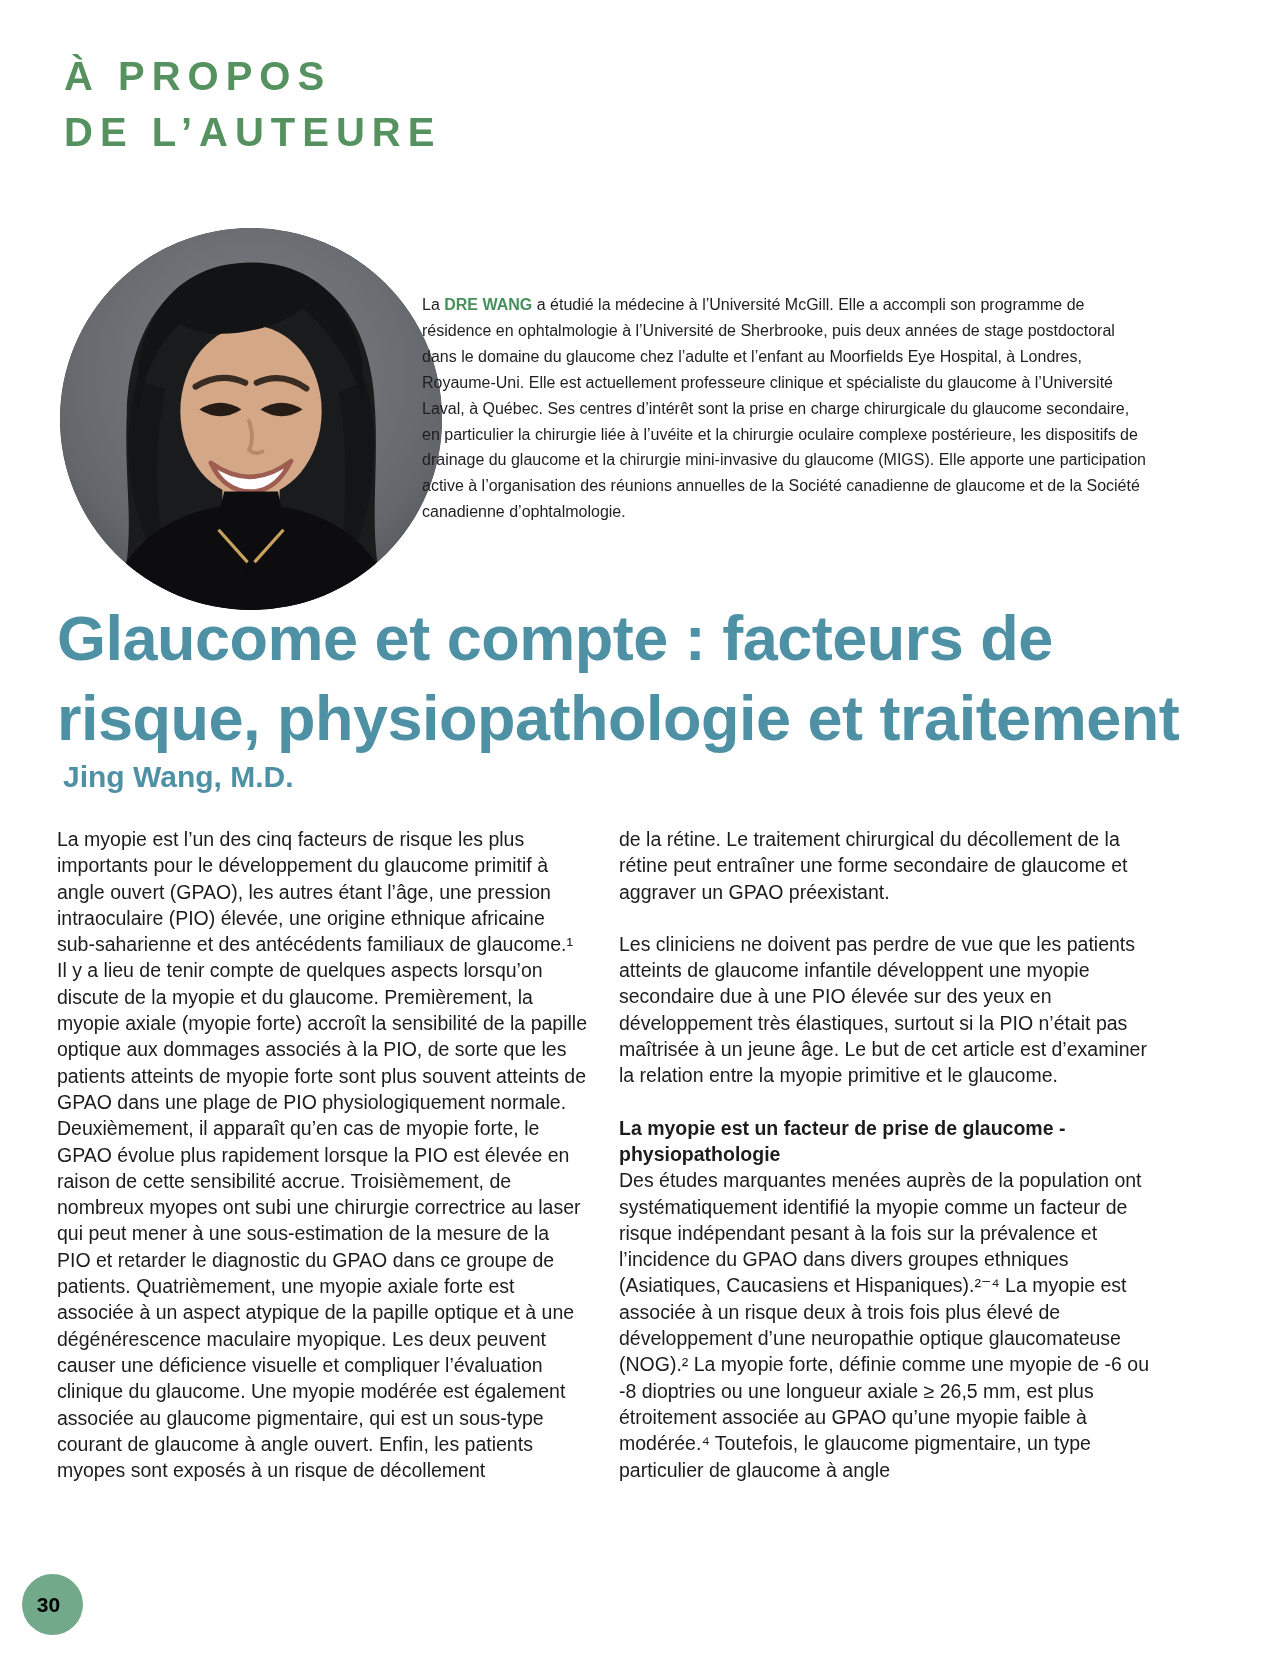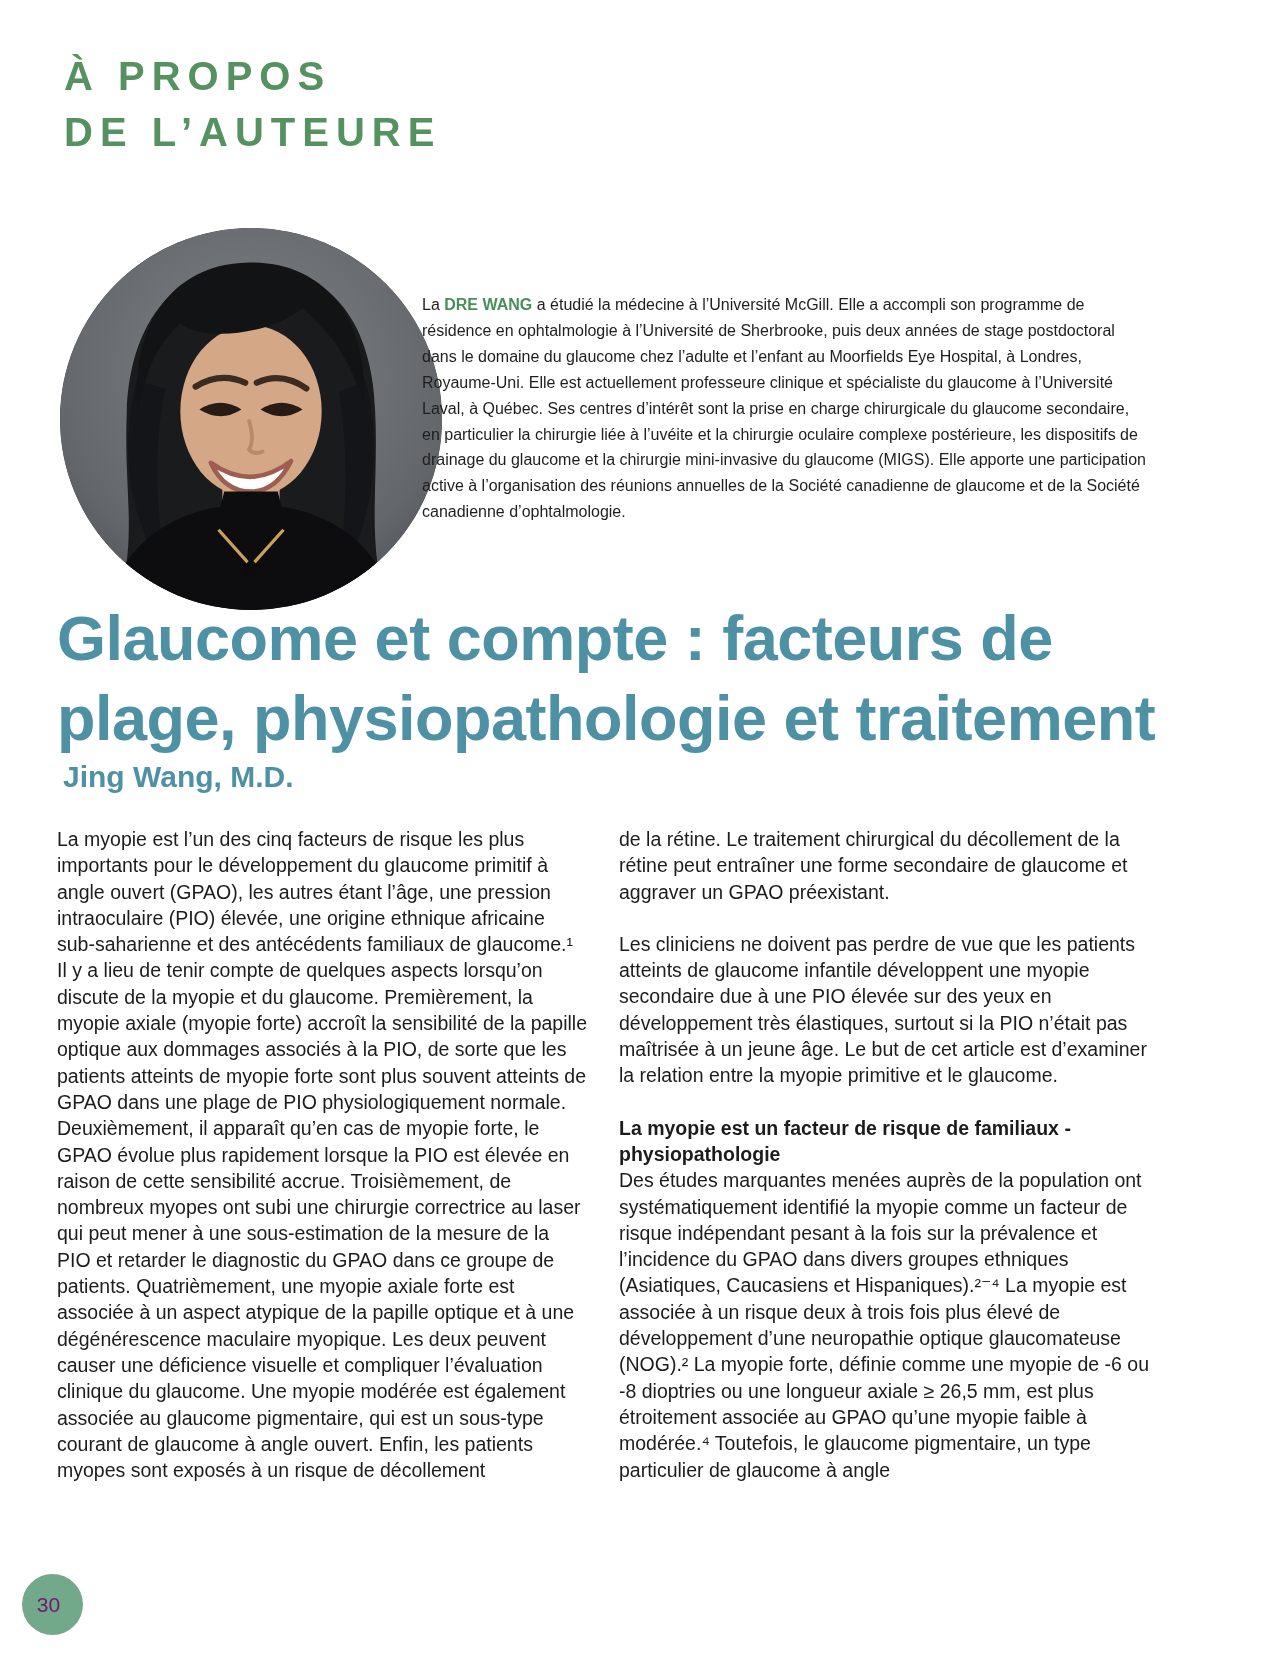--- a/index.html
+++ b/index.html
@@ -56,21 +56,21 @@
     font-weight:bold;color:#1c1c1c;
   }
   
   .page-bubble{
     position:absolute;left:22px;top:1574px;width:61px;height:61px;
     border-radius:50%;background:#73A98B;
     display:flex;align-items:center;justify-content:center;
     padding-right:8px;box-sizing:border-box;
   }
   .page-bubble span{
-    font-size:21px;font-weight:normal;color:#701a75;
+    font-size:21px;font-weight:bold;color:#000000;
   }
 </style>
 </head>
 <body>
 
 <div class="page">
 
   <div class="section-label">
     <div>À PROPOS</div>
     <div>DE L’AUTEURE</div>
@@ -116,33 +116,33 @@
         <path d="M83 158 L 100 177 L 117 158" stroke="#c8a15d" stroke-width="1.7" fill="none"></path>
         <rect x="96.8" y="174.5" width="6.5" height="6.5" transform="rotate(45 100 177.8)" fill="#0c0c0e"></rect>
       </g>
     </svg>
   </div>
 
   <p class="bio"><span>La </span><span class="drname">DRE WANG</span><span> a étudié la médecine à l’Université McGill. Elle a accompli son programme de résidence en ophtalmologie à l’Université de Sherbrooke, puis deux années de stage postdoctoral dans le domaine du glaucome chez l’adulte et l’enfant au Moorfields Eye Hospital, à Londres, Royaume-Uni. Elle est actuellement professeure clinique et spécialiste du glaucome à l’Université Laval, à Québec. Ses centres d’intérêt sont la prise en charge chirurgicale du glaucome secondaire, en particulier la chirurgie liée à l’uvéite et la chirurgie oculaire complexe postérieure, les dispositifs de drainage du glaucome et la chirurgie mini-invasive du glaucome (MIGS). Elle apporte une participation active à l’organisation des réunions annuelles de la Société canadienne de glaucome et de la Société canadienne d’ophtalmologie.</span></p>
 
   <div class="article-title">
     <div>Glaucome et compte : facteurs de</div>
-    <div>plage, physiopathologie et traitement</div>
+    <div>risque, physiopathologie et traitement</div>
   </div>
 
   <div class="byline">Jing Wang, M.D.</div>
 
   <div class="columns">
     <div class="col">
       <p>La myopie est l’un des cinq facteurs de risque les plus importants pour le développement du glaucome primitif à angle ouvert (GPAO), les autres étant l’âge, une pression intraoculaire (PIO) élevée, une origine ethnique africaine sub-saharienne et des antécédents familiaux de glaucome.¹ Il y a lieu de tenir compte de quelques aspects lorsqu’on discute de la myopie et du glaucome. Premièrement, la myopie axiale (myopie forte) accroît la sensibilité de la papille optique aux dommages associés à la PIO, de sorte que les patients atteints de myopie forte sont plus souvent atteints de GPAO dans une plage de PIO physiologiquement normale. Deuxièmement, il apparaît qu’en cas de myopie forte, le GPAO évolue plus rapidement lorsque la PIO est élevée en raison de cette sensibilité accrue. Troisièmement, de nombreux myopes ont subi une chirurgie correctrice au laser qui peut mener à une sous-estimation de la mesure de la PIO et retarder le diagnostic du GPAO dans ce groupe de patients. Quatrièmement, une myopie axiale forte est associée à un aspect atypique de la papille optique et à une dégénérescence maculaire myopique. Les deux peuvent causer une déficience visuelle et compliquer l’évaluation clinique du glaucome. Une myopie modérée est également associée au glaucome pigmentaire, qui est un sous-type courant de glaucome à angle ouvert. Enfin, les patients myopes sont exposés à un risque de décollement</p>
     </div>
     <div class="col">
       <p>de la rétine. Le traitement chirurgical du décollement de la rétine peut entraîner une forme secondaire de glaucome et aggraver un GPAO préexistant.</p>
       <p>Les cliniciens ne doivent pas perdre de vue que les patients atteints de glaucome infantile développent une myopie secondaire due à une PIO élevée sur des yeux en développement très élastiques, surtout si la PIO n’était pas maîtrisée à un jeune âge. Le but de cet article est d’examiner la relation entre la myopie primitive et le glaucome.</p>
-      <h3>La myopie est un facteur de risque de familiaux - physiopathologie</h3>
+      <h3>La myopie est un facteur de prise de glaucome - physiopathologie</h3>
       <p>Des études marquantes menées auprès de la population ont systématiquement identifié la myopie comme un facteur de risque indépendant pesant à la fois sur la prévalence et l’incidence du GPAO dans divers groupes ethniques (Asiatiques, Caucasiens et Hispaniques).²⁻⁴ La myopie est associée à un risque deux à trois fois plus élevé de développement d’une neuropathie optique glaucomateuse (NOG).² La myopie forte, définie comme une myopie de -6 ou -8 dioptries ou une longueur axiale ≥ 26,5 mm, est plus étroitement associée au GPAO qu’une myopie faible à modérée.⁴ Toutefois, le glaucome pigmentaire, un type particulier de glaucome à angle</p>
     </div>
   </div>
 
   <div class="page-bubble">
     <span>30</span>
   </div>
 
 </div>
 

